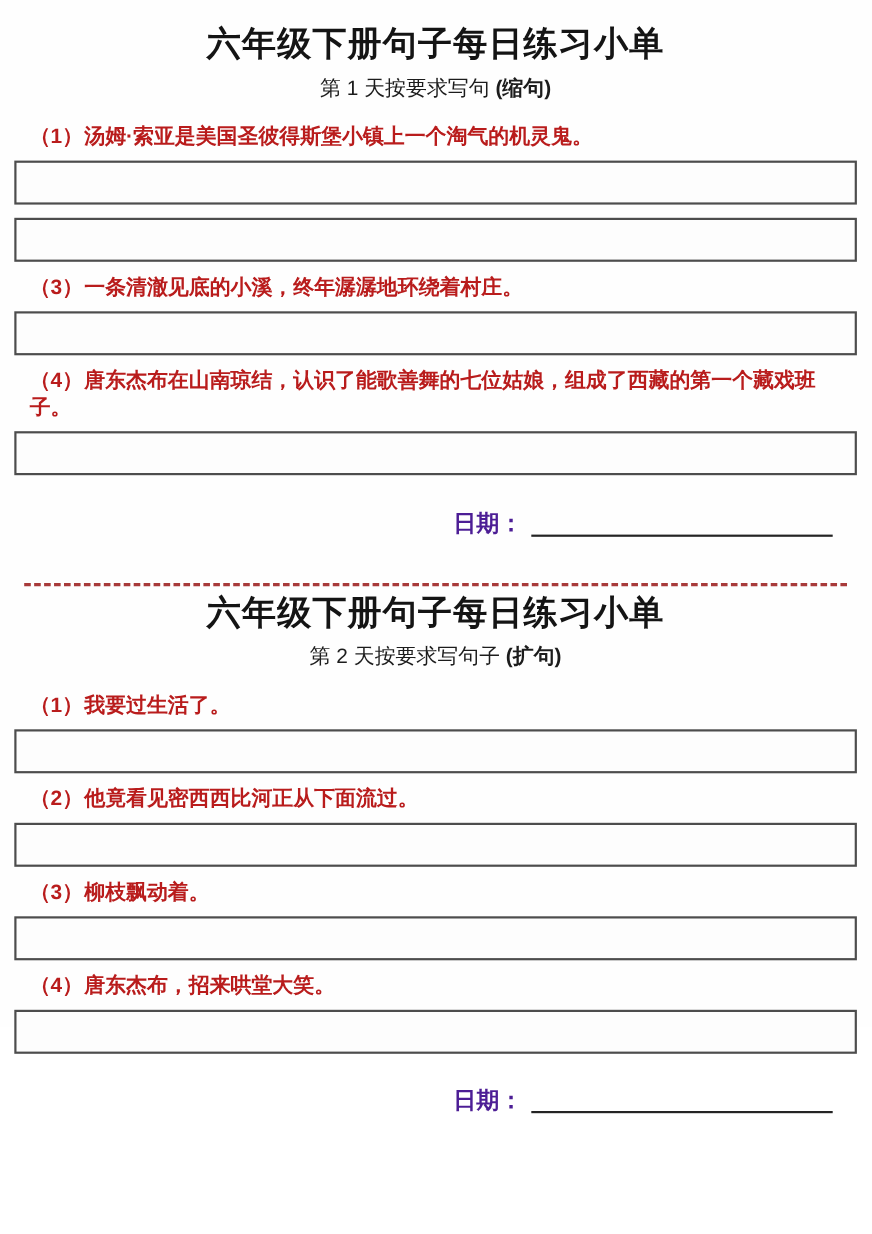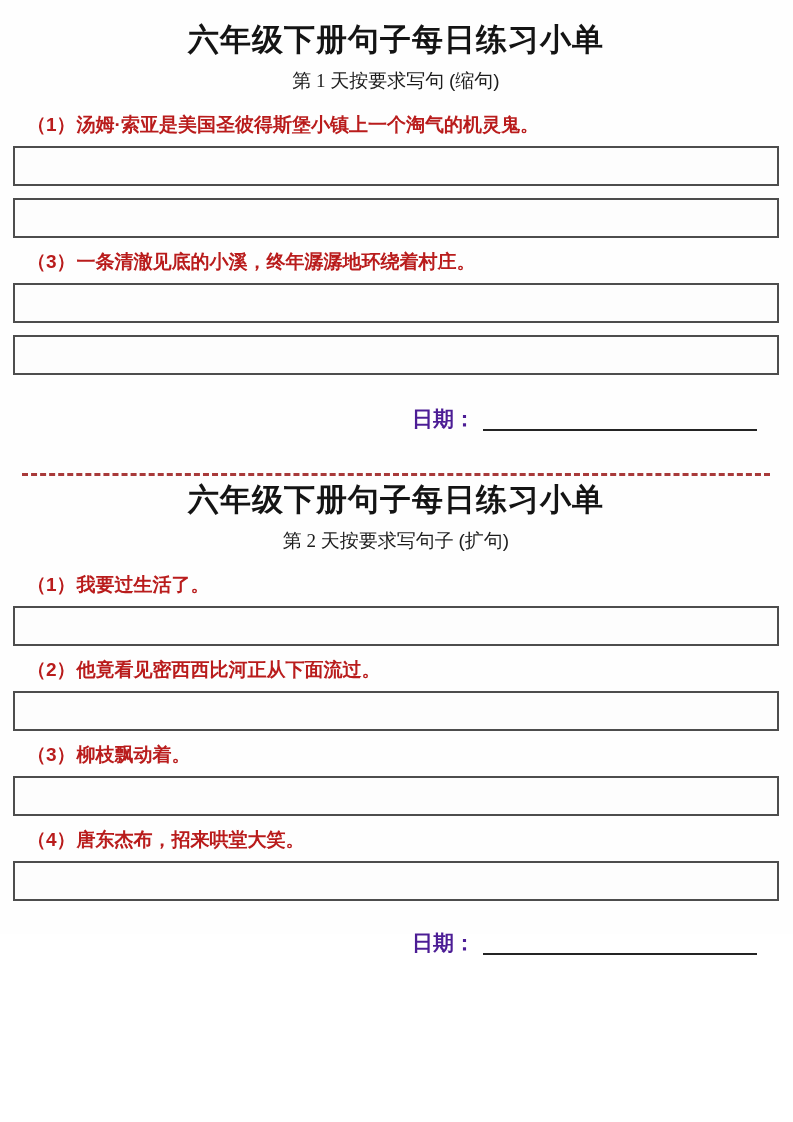--- a/index.html
+++ b/index.html
@@ -28,26 +28,26 @@
     letter-spacing: 1px;
   }
   .subtitle {
     margin: 12px 0 0 0;
     text-align: center;
     font-size: 19px;
     line-height: 24px;
     color: #1c1c1c;
   }
   .subtitle .sub-regular {
-    font-family: Liberation Serif, serif;
+    font-family: Liberation Sans, sans-serif;
     font-weight: 400;
   }
   .subtitle .sub-bold {
     font-family: "Liberation Sans", "DejaVu Sans", sans-serif;
-    font-weight: 400;
+    font-weight: 700;
   }
   .questions { margin-top: 20px; }
   .q-line {
     margin: 0 0 9px 0;
     padding-left: 14px;
     font-size: 19px;
     line-height: 24px;
     font-weight: 700;
     color: #b91c1c;
   }
@@ -109,20 +109,21 @@
       <div class="qa-block">
         <div class="answer-box"></div>
       </div>
 
       <div class="qa-block">
         <p class="q-line"><span class="q-num">（3）</span><span>一条清澈见底的小溪，终年潺潺地环绕着村庄。</span></p>
         <div class="answer-box"></div>
       </div>
 
       <div class="qa-block">
+        <p class="q-line"><span class="q-num">（4）</span><span>唐东杰布在山南琼结，认识了能歌善舞的七位姑娘，组成了西藏的第一个藏戏班子。</span></p>
         <div class="answer-box"></div>
       </div>
 
     </div>
 
     <div class="date-row">
       <span class="date-label">日期：</span>
       <span class="date-line"></span>
     </div>
   </div>

